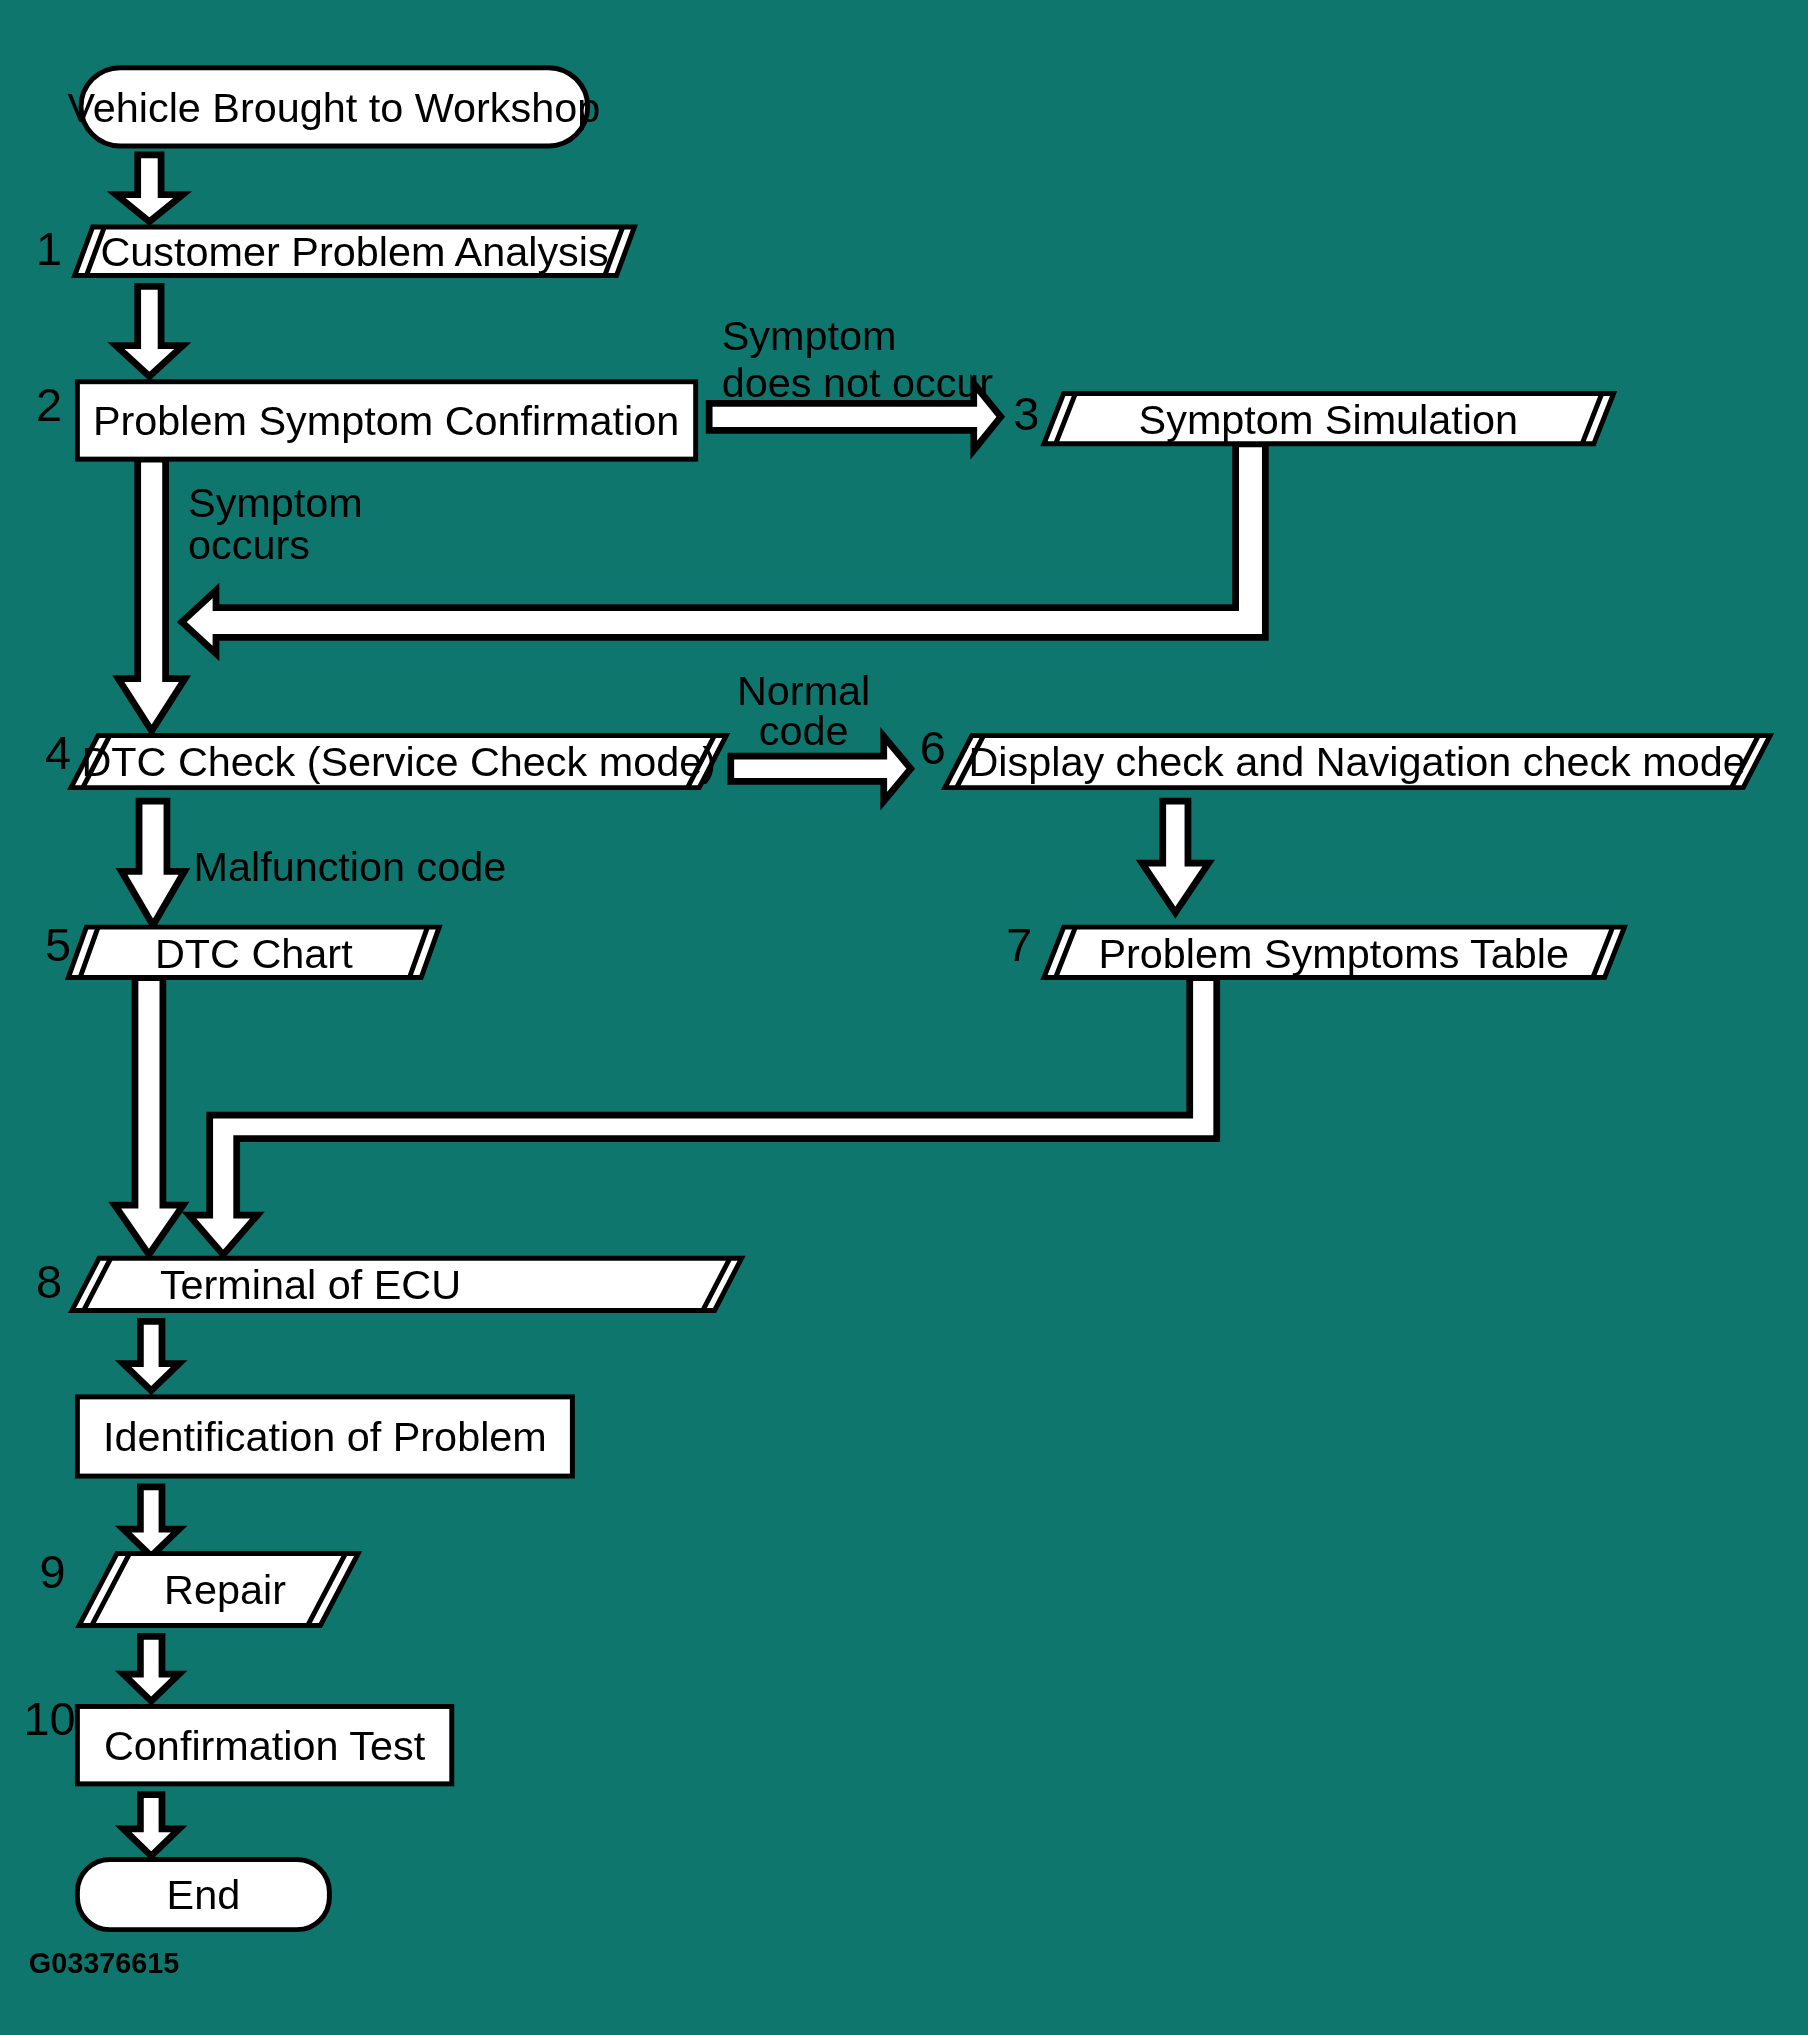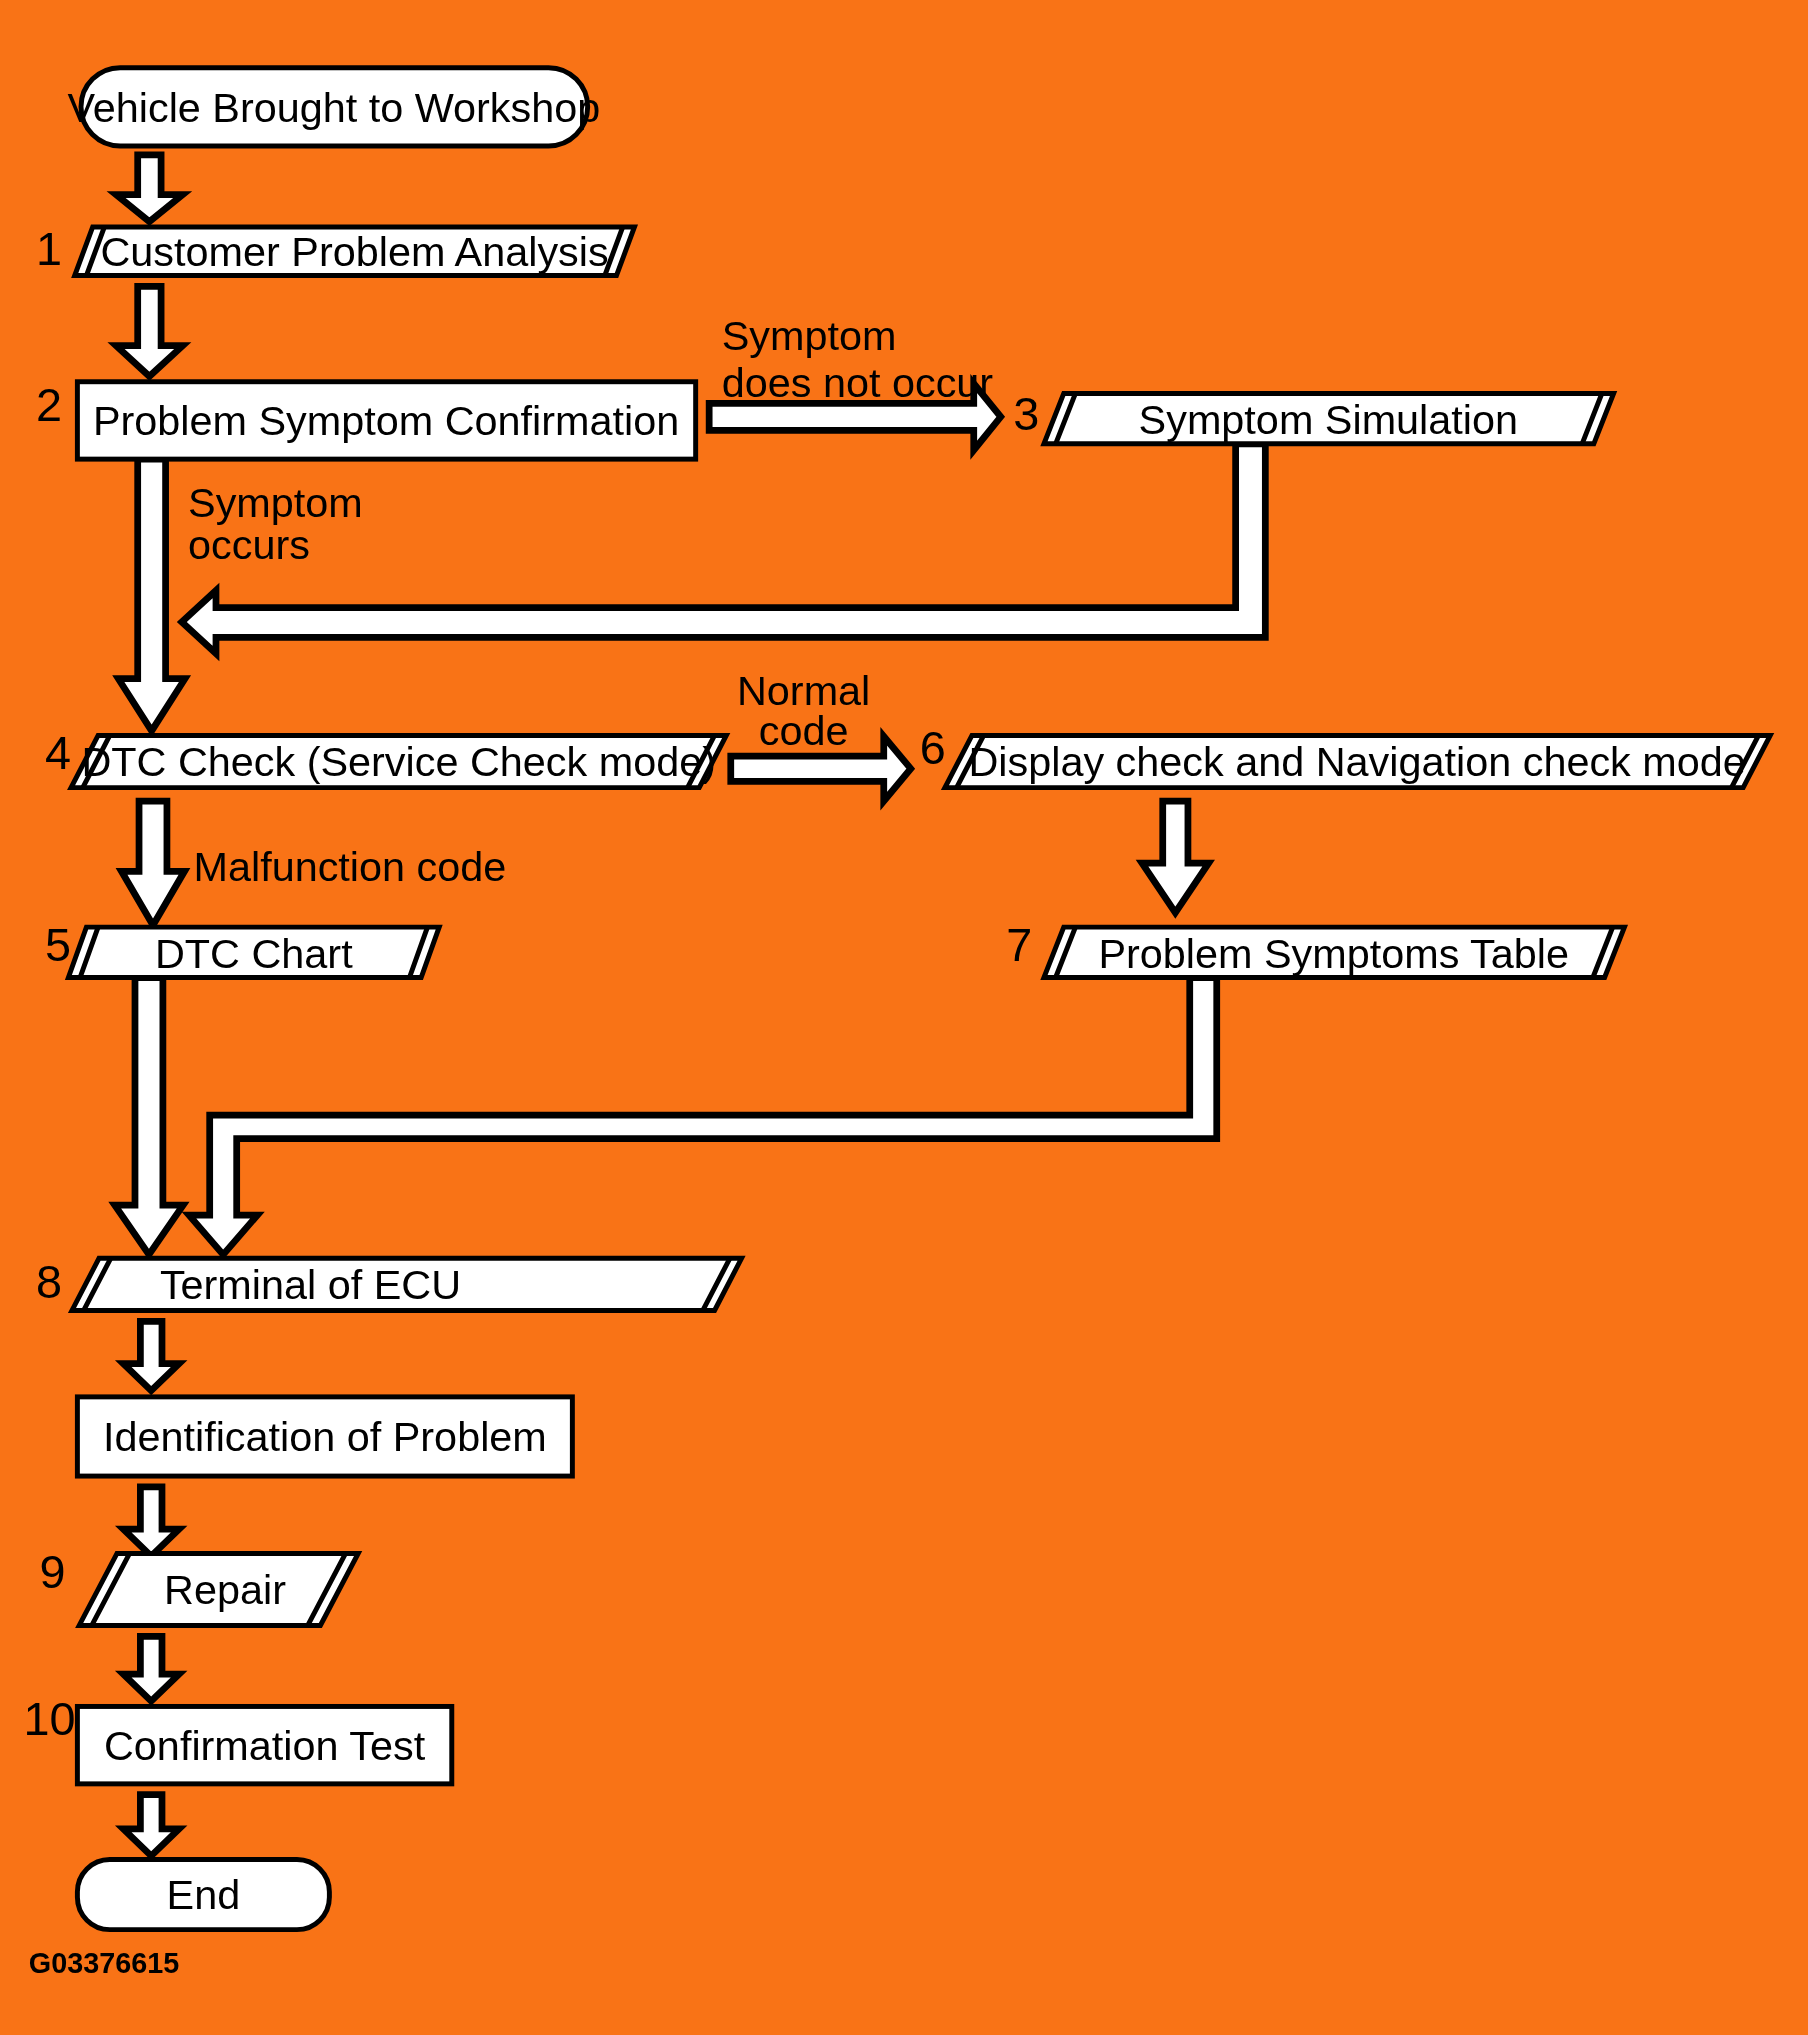--- a/index.html
+++ b/index.html
@@ -4,21 +4,21 @@
 <style>
   html, body {
     margin: 0;
     padding: 0;
     background: #ffffff;
   }
   .canvas {
     position: relative;
     width: 1808px;
     height: 2036px;
-    background: #f97316;
+    background: #0f766e;
   }
   svg {
     display: block;
     font-family: "Liberation Sans", sans-serif;
   }
   .shape {
     fill: #ffffff;
     stroke: #000000;
     stroke-width: 5.5;
   }

